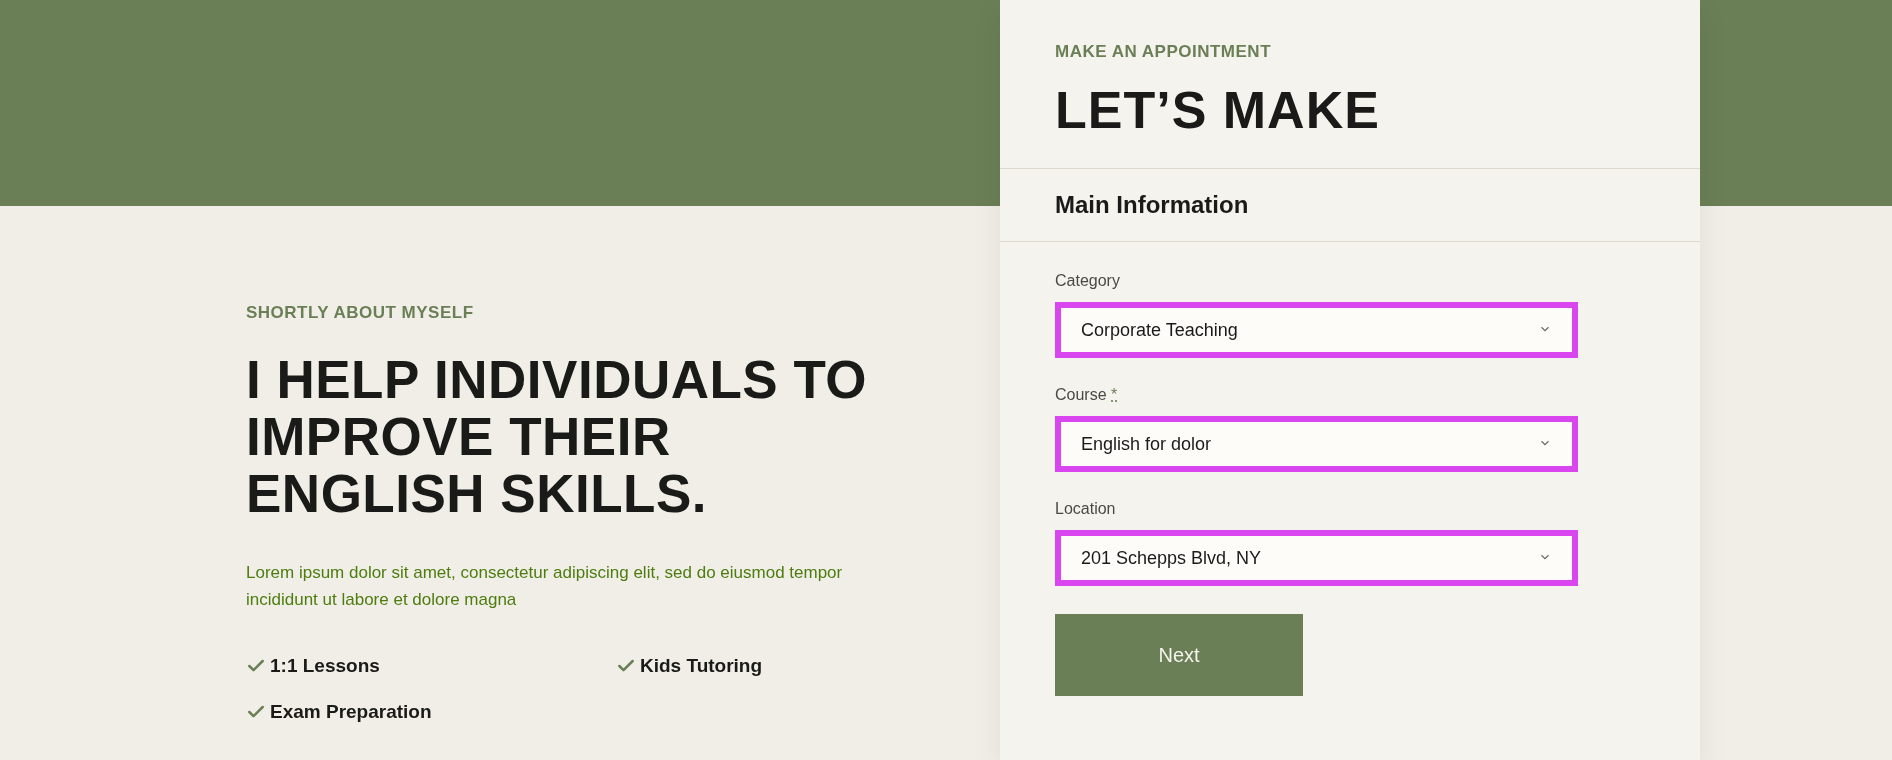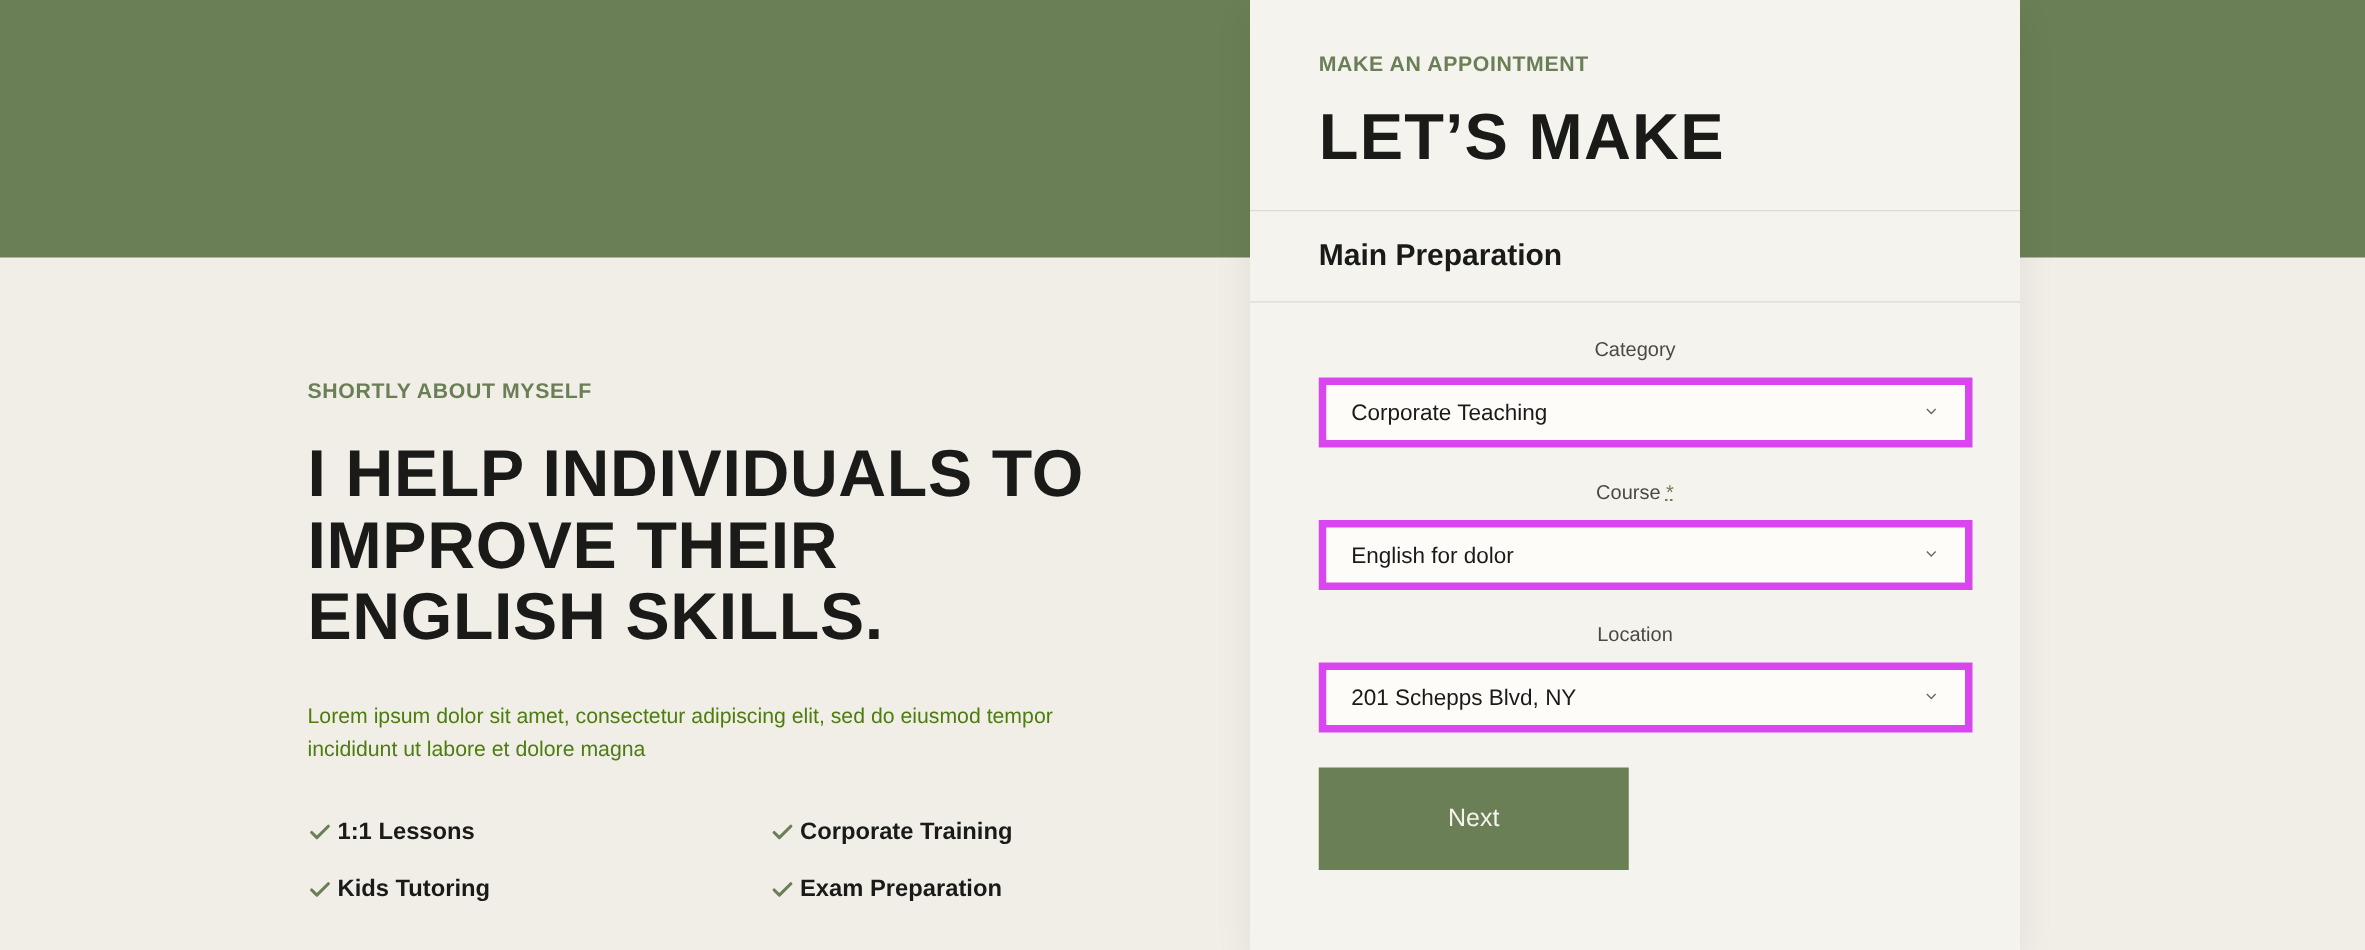--- a/index.html
+++ b/index.html
@@ -66,21 +66,21 @@
   .feature-label {
     font-size: 19px;
     font-weight: 600;
     color: #1a1a18;
   }
 
   .card {
     position: absolute;
     left: 1000px;
     top: 0;
-    width: 616px;
+    width: 700px;
     height: 760px;
     background: #f5f3ed;
     padding: 42px 55px 55px 55px;
     box-shadow: 0 10px 30px rgba(0,0,0,0.07);
   }
   .card-eyebrow {
     color: #6b7f56;
     font-size: 17px;
     font-weight: 600;
     letter-spacing: 0.5px;
@@ -109,21 +109,20 @@
     background: #ddd9cf;
     margin: 0 -55px 30px -55px;
   }
   .field { margin-bottom: 28px; }
   .field-label {
     font-size: 16px;
     color: #4a4a45;
     font-weight: 500;
     margin-bottom: 12px;
     display:block;
-    text-align:center;
   }
   .req { color: #6b7f56; text-decoration: underline dotted; }
   .select {
     position: relative;
     width: 523px;
   }
   .select-box {
     width: 100%;
     background: #fdfcf9;
     border: 6px solid #d946ef;
@@ -170,46 +169,38 @@
           </svg>
       </span>
       <span class="feature-label">1:1 Lessons</span>
     </div>
     <div class="feature">
       <span class="check">
         <svg width="20" height="20" viewBox="0 0 24 24" fill="none" stroke="currentColor" stroke-width="3" stroke-linecap="round" stroke-linejoin="round">
             <polyline points="20 6 9 17 4 12"></polyline>
           </svg>
       </span>
-      <span class="feature-label">Corporate Training</span>
-    </div>
-    <div class="feature">
-      <span class="check">
-        <svg width="20" height="20" viewBox="0 0 24 24" fill="none" stroke="currentColor" stroke-width="3" stroke-linecap="round" stroke-linejoin="round">
-            <polyline points="20 6 9 17 4 12"></polyline>
-          </svg>
-      </span>
       <span class="feature-label">Kids Tutoring</span>
     </div>
     <div class="feature">
       <span class="check">
         <svg width="20" height="20" viewBox="0 0 24 24" fill="none" stroke="currentColor" stroke-width="3" stroke-linecap="round" stroke-linejoin="round">
             <polyline points="20 6 9 17 4 12"></polyline>
           </svg>
       </span>
       <span class="feature-label">Exam Preparation</span>
     </div>
   </div>
 </div>
 
 <div class="card">
   <div class="card-eyebrow">MAKE AN APPOINTMENT</div>
   <div class="card-title">LET’S MAKE</div>
   <div class="divider"></div>
-  <div class="section-title">Main Preparation</div>
+  <div class="section-title">Main Information</div>
   <div class="divider2"></div>
 
   <div class="field">
     <label class="field-label">Category</label>
     <div class="select">
       <div class="select-box">
         <span>Corporate Teaching</span>
         <span class="chevron">
           <svg width="14" height="14" viewBox="0 0 24 24" fill="none" stroke="currentColor" stroke-width="2">
               <polyline points="6 9 12 15 18 9"></polyline>

